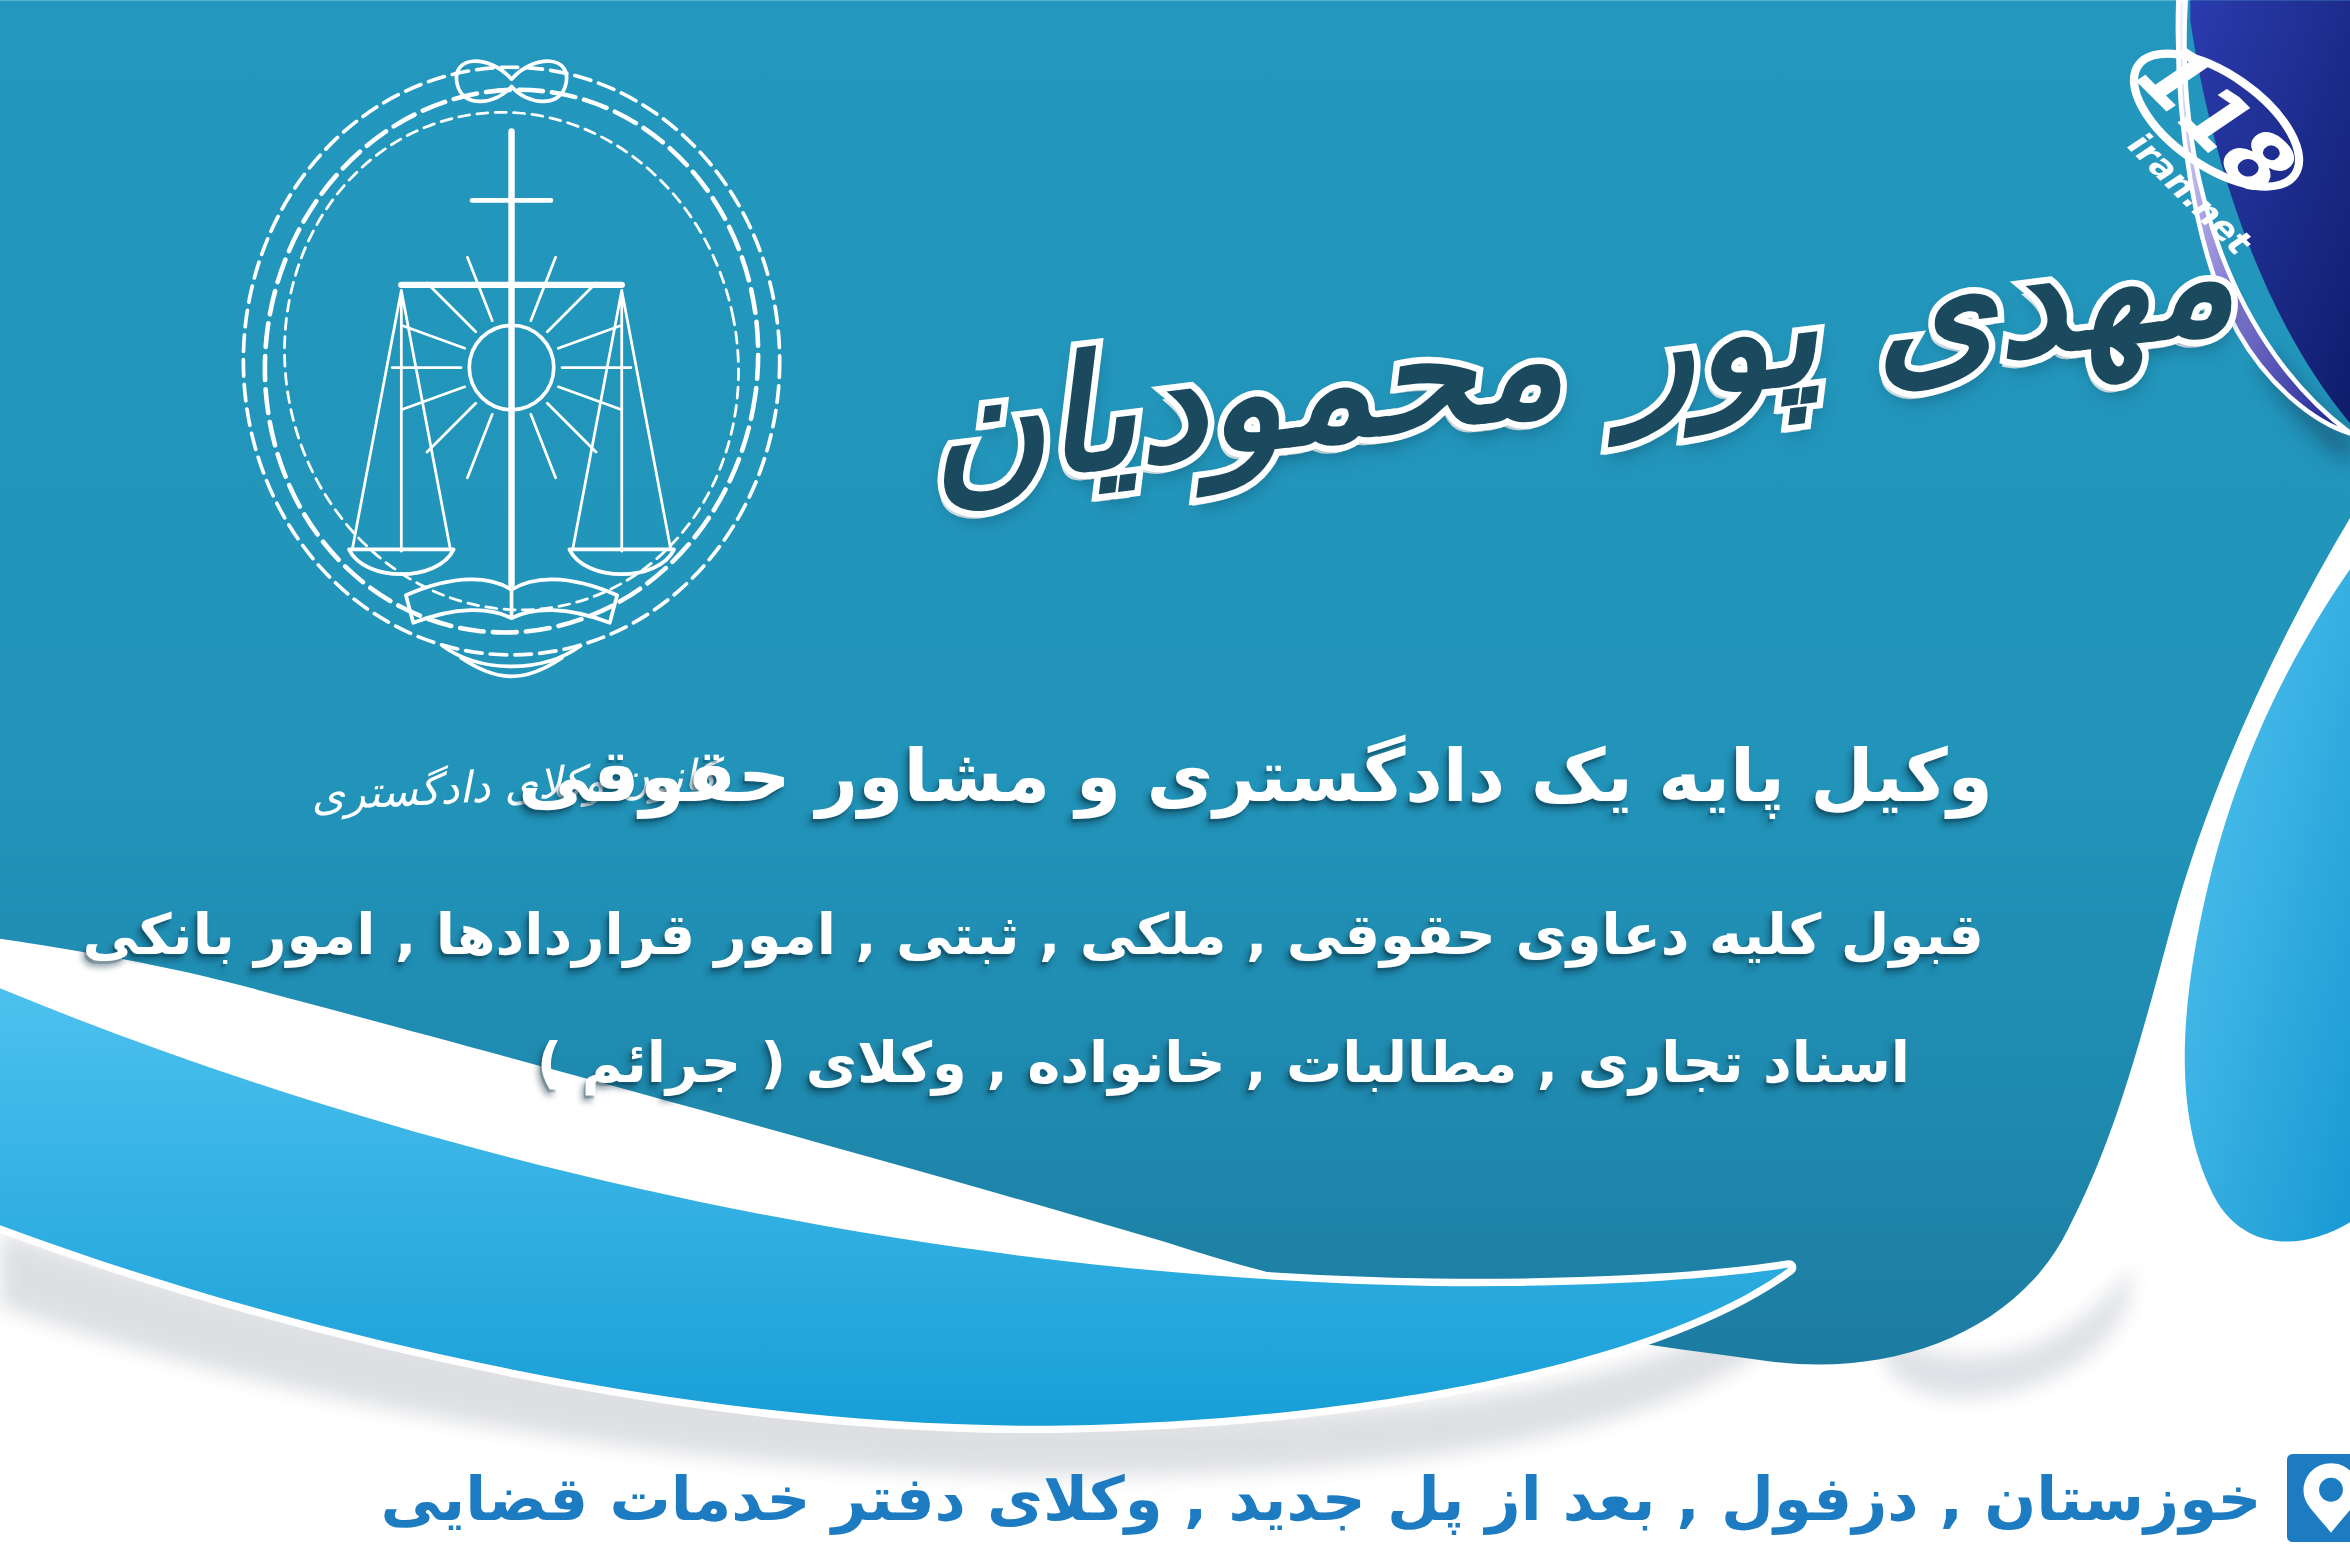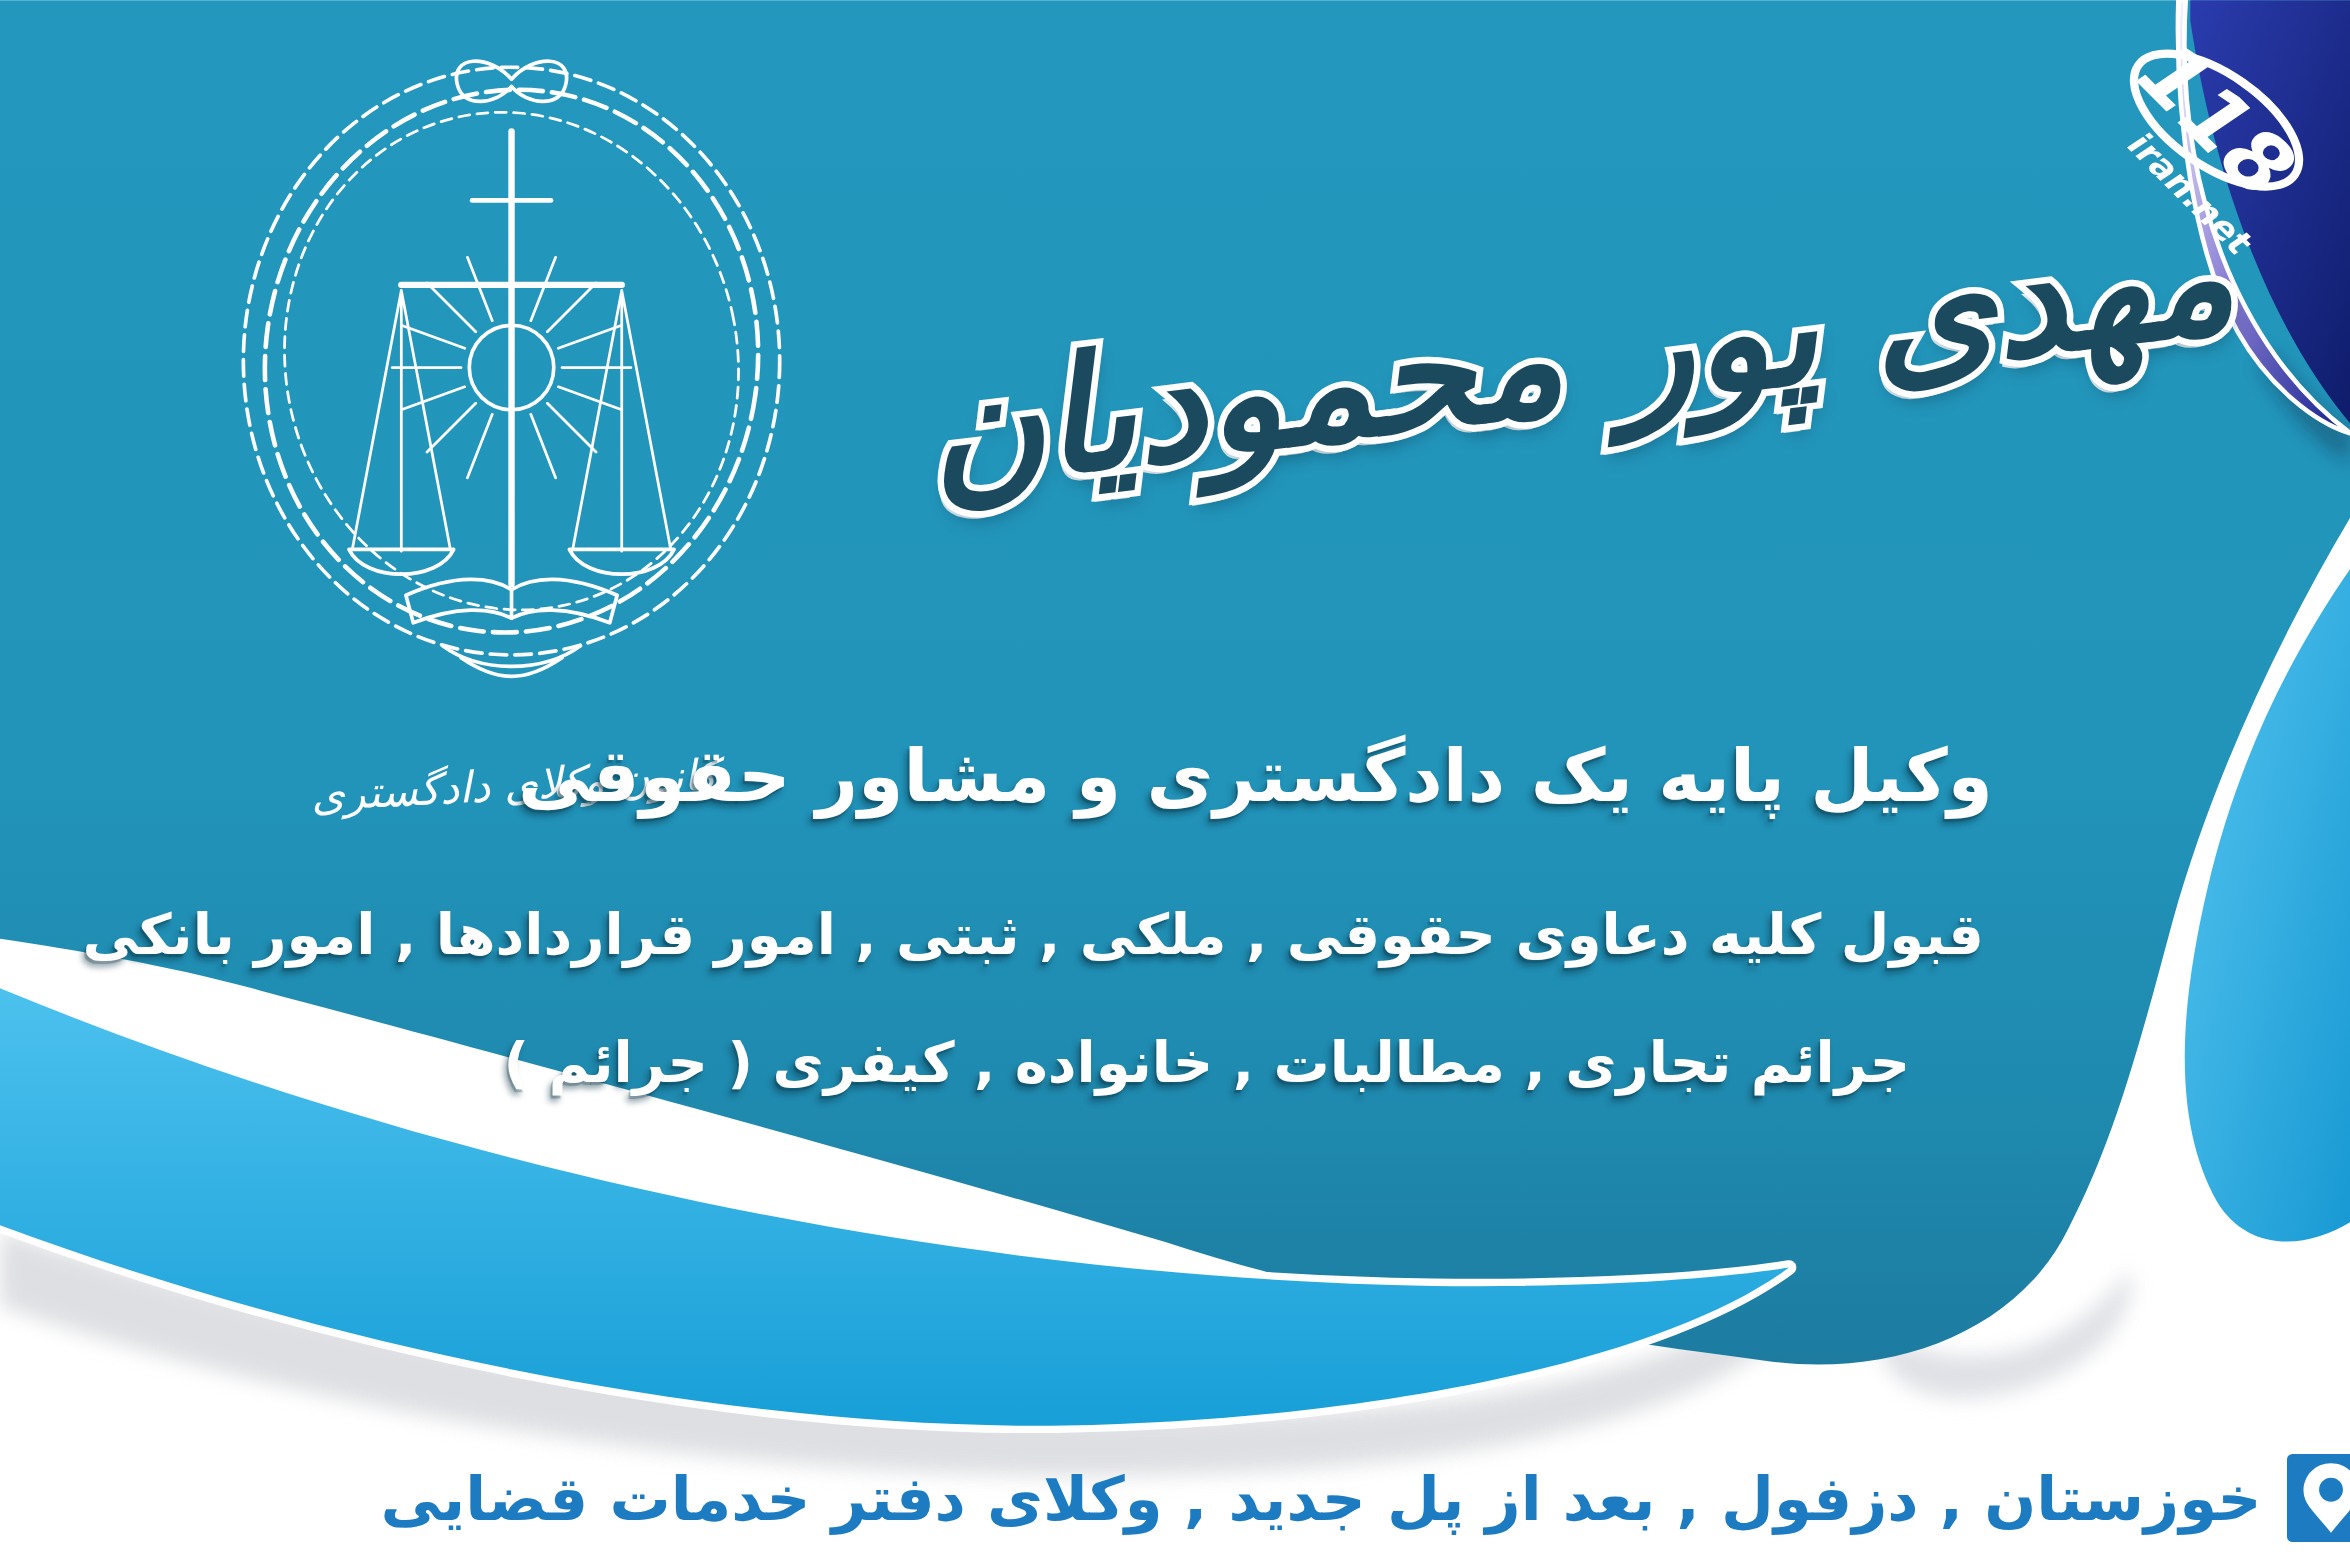--- a/index.html
+++ b/index.html
@@ -159,21 +159,21 @@
   <div class="overlay logo-caption">کانون وکلای دادگستری</div>
 
   <div class="overlay name-wrap">
     <span class="name-layer name-back">مهدی پور محمودیان</span>
     <span class="name-layer name-front">مهدی پور محمودیان</span>
   </div>
 
   <div class="overlay white-line title-line">وکیل پایه یک دادگستری و مشاور حقوقی</div>
 
   <div class="overlay white-line svc-line1">قبول کلیه دعاوی حقوقی , ملکی , ثبتی , امور قراردادها , امور بانکی</div>
-  <div class="overlay white-line svc-line2">جرائم تجاری , مطالبات , خانواده , کیفری ( جرائم )</div>
+  <div class="overlay white-line svc-line2">اسناد تجاری , مطالبات , خانواده , وکلای ( جرائم )</div>
 
   <div class="overlay address-row">
     <svg class="pin-badge" viewBox="0 0 96 100">
       <rect x="0" y="2" width="96" height="96" rx="6" fill="var(--address-blue)"></rect>
       <path fill="#ffffff" d="M48,12 C31,12 18,25 18,42 C18,57 31,66 48,88 C65,66 78,57 78,42 C78,25 65,12 48,12 Z"></path>
       <circle cx="48" cy="41" r="13" fill="var(--address-blue)"></circle>
     </svg>
     <span class="address-text">خوزستان , دزفول , بعد از پل جدید , وکلای دفتر خدمات قضایی</span>
   </div>
 

